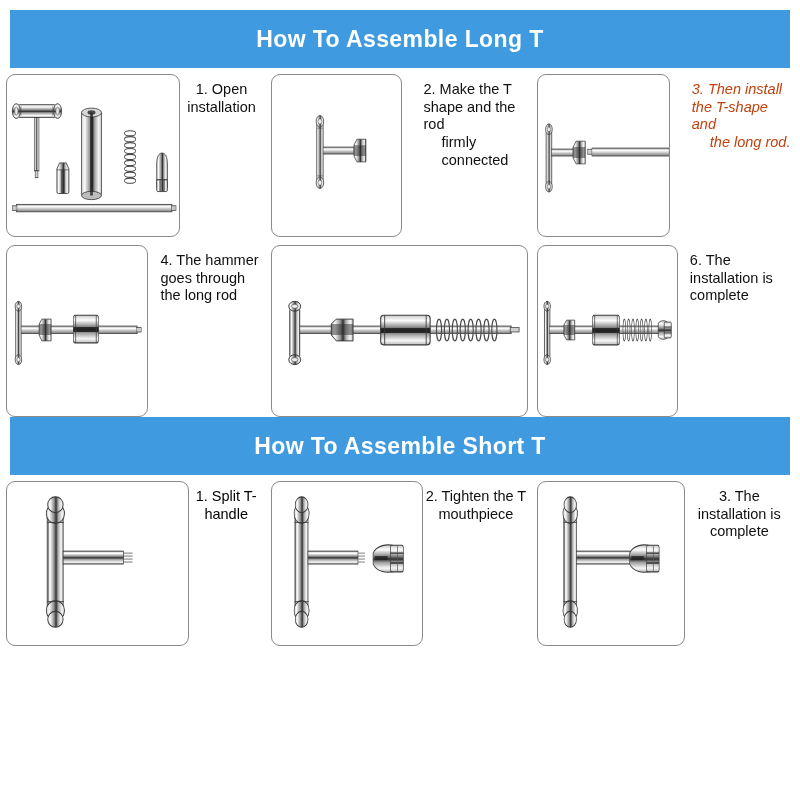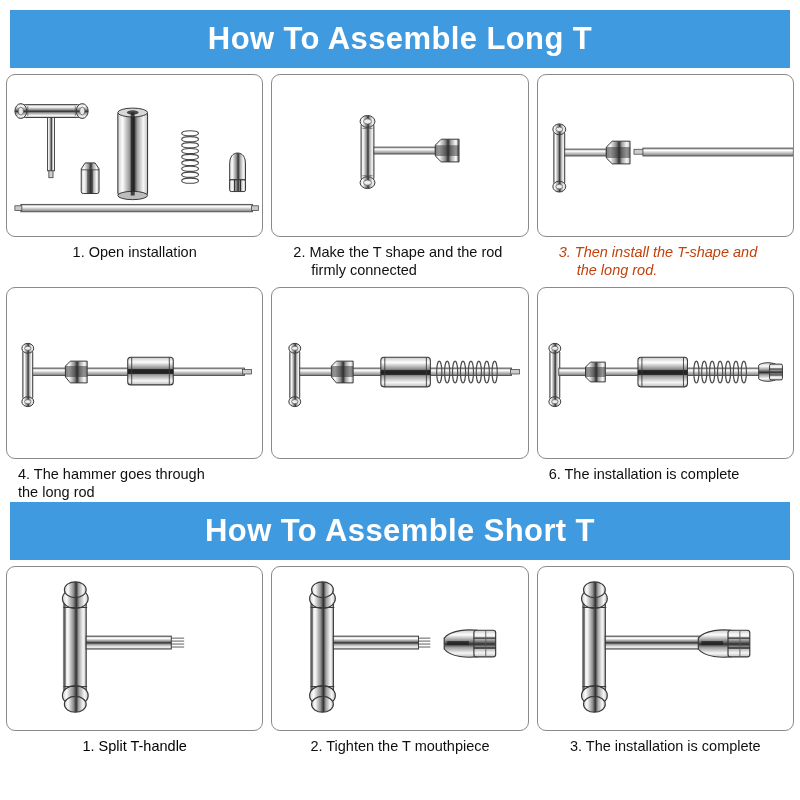--- a/index.html
+++ b/index.html
@@ -12,39 +12,39 @@
     -webkit-font-smoothing:antialiased;
   }
   .sheet{position:relative;width:800px;height:800px;box-sizing:border-box;}
 
   
   .section-header{
     margin:0 10px;
     height:58px;
     display:flex;align-items:center;justify-content:center;
     color:#ffffff;
-    font-size:31px;
+    font-size:23px;
     font-weight:bold;
     letter-spacing:.4px;
   }
   .section-header.s1{margin-top:10px;}
   .section-header.s2{margin-top:0;}
 
   
   .panel-row{
     display:flex;
     gap:8px;
     padding:0 6px;
     box-sizing:border-box;
     width:800px;
   }
   .panel-cell{
     flex:1 1 0;
     display:flex;
-    flex-direction:column;
+    flex-direction:row;
     min-width:0;
   }
   .panel-box{
     border:1.5px solid #8a8a8a;
     border-radius:9px;
     background:#ffffff;
     box-sizing:border-box;
     position:relative;
     overflow:hidden;
   }

